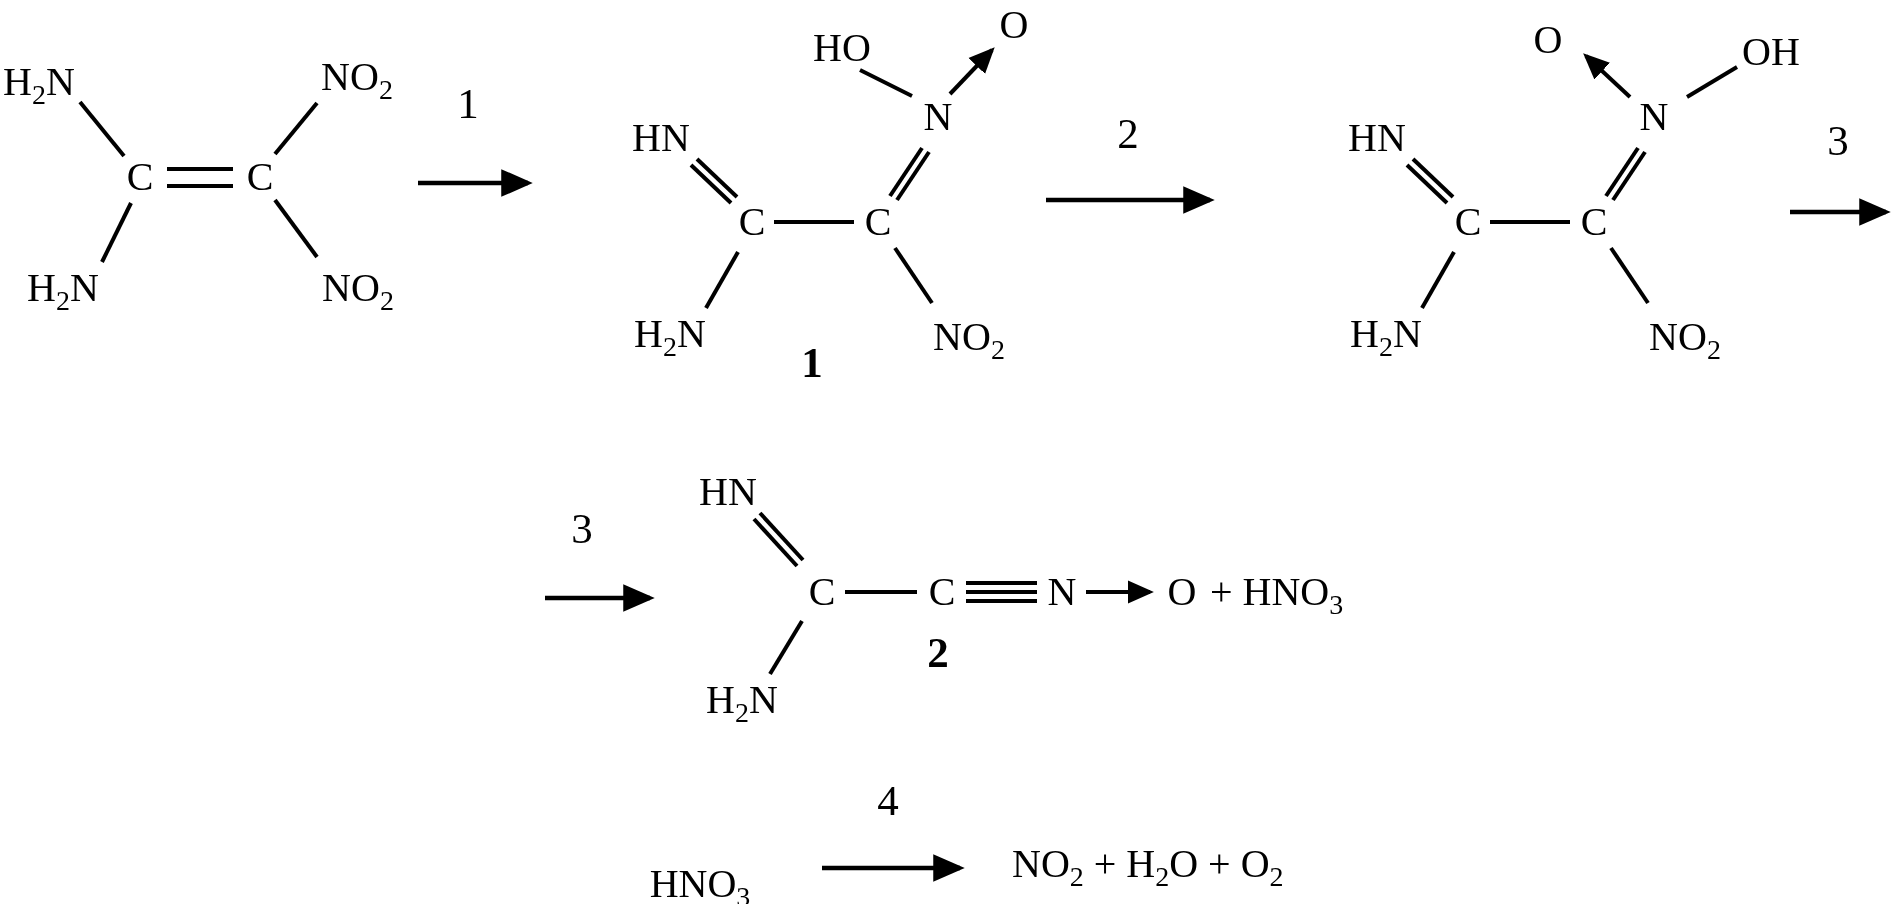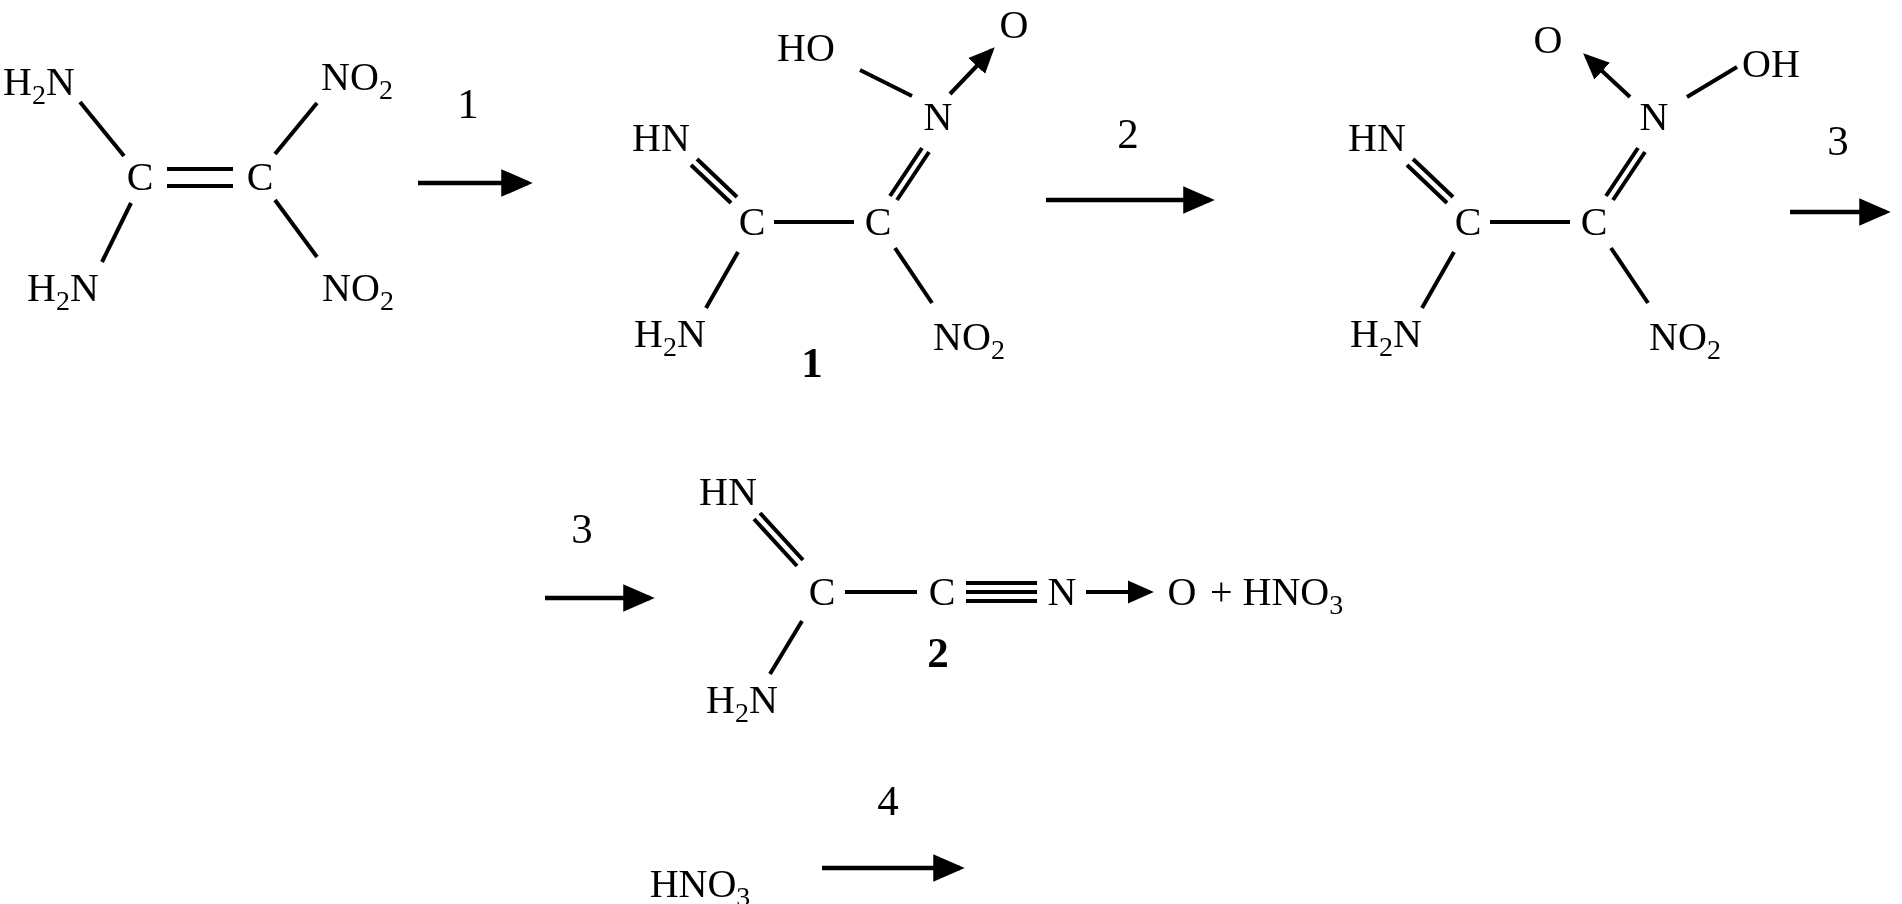--- a/index.html
+++ b/index.html
@@ -101,34 +101,34 @@
 
   <div class="lbl" style="left:39px;top:82px"><span>H</span><sub>2</sub><span>N</span></div>
   <div class="lbl" style="left:140px;top:177px"><span>C</span></div>
   <div class="lbl" style="left:260px;top:177px"><span>C</span></div>
   <div class="lbl" style="left:357px;top:77px"><span>NO</span><sub>2</sub></div>
   <div class="lbl" style="left:63px;top:288px"><span>H</span><sub>2</sub><span>N</span></div>
   <div class="lbl" style="left:358px;top:288px"><span>NO</span><sub>2</sub></div>
 
   <div class="lbl step" style="left:468px;top:103px">1</div>
 
-  <div class="lbl" style="left:806px;top:48px"><span>HO</span></div>
+  <div class="lbl" style="left:842px;top:48px"><span>HO</span></div>
   <div class="lbl" style="left:1014px;top:25px"><span>O</span></div>
   <div class="lbl" style="left:938px;top:117px"><span>N</span></div>
   <div class="lbl" style="left:661px;top:138px"><span>HN</span></div>
   <div class="lbl" style="left:752px;top:222px"><span>C</span></div>
   <div class="lbl" style="left:878px;top:222px"><span>C</span></div>
   <div class="lbl" style="left:670px;top:334px"><span>H</span><sub>2</sub><span>N</span></div>
   <div class="lbl" style="left:969px;top:337px"><span>NO</span><sub>2</sub></div>
   <div class="lbl cnum" style="left:812px;top:362px">1</div>
 
   <div class="lbl step" style="left:1128px;top:133px">2</div>
 
   <div class="lbl" style="left:1548px;top:40px"><span>O</span></div>
-  <div class="lbl" style="left:1771px;top:64px"><span>OH</span></div>
+  <div class="lbl" style="left:1771px;top:52px"><span>OH</span></div>
   <div class="lbl" style="left:1654px;top:117px"><span>N</span></div>
   <div class="lbl" style="left:1377px;top:138px"><span>HN</span></div>
   <div class="lbl" style="left:1468px;top:222px"><span>C</span></div>
   <div class="lbl" style="left:1594px;top:222px"><span>C</span></div>
   <div class="lbl" style="left:1386px;top:334px"><span>H</span><sub>2</sub><span>N</span></div>
   <div class="lbl" style="left:1685px;top:337px"><span>NO</span><sub>2</sub></div>
 
   <div class="lbl step" style="left:1838px;top:140px">3</div>
   <div class="lbl step" style="left:582px;top:528px">3</div>
 
@@ -136,14 +136,15 @@
   <div class="lbl" style="left:822px;top:592px"><span>C</span></div>
   <div class="lbl" style="left:942px;top:592px"><span>C</span></div>
   <div class="lbl" style="left:1062px;top:592px"><span>N</span></div>
   <div class="lbl" style="left:1182px;top:592px"><span>O</span></div>
   <div class="lbl la" style="left:1210px;top:592px"><span>+ HNO</span><sub>3</sub></div>
   <div class="lbl" style="left:742px;top:700px"><span>H</span><sub>2</sub><span>N</span></div>
   <div class="lbl cnum" style="left:938px;top:652px">2</div>
 
   <div class="lbl" style="left:700px;top:884px"><span>HNO</span><sub>3</sub></div>
   <div class="lbl step" style="left:888px;top:800px">4</div>
+  <div class="lbl la" style="left:1012px;top:864px"><span>NO</span><sub>2</sub><span> + H</span><sub>2</sub><span>O + O</span><sub>2</sub></div>
 
 </div>
 
 </body></html>

